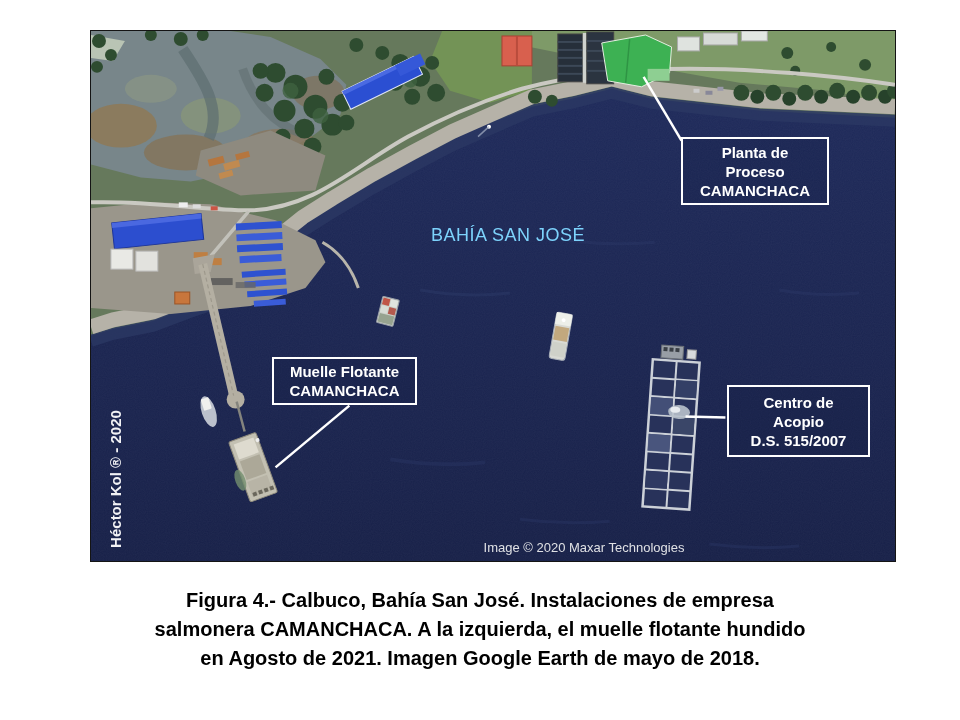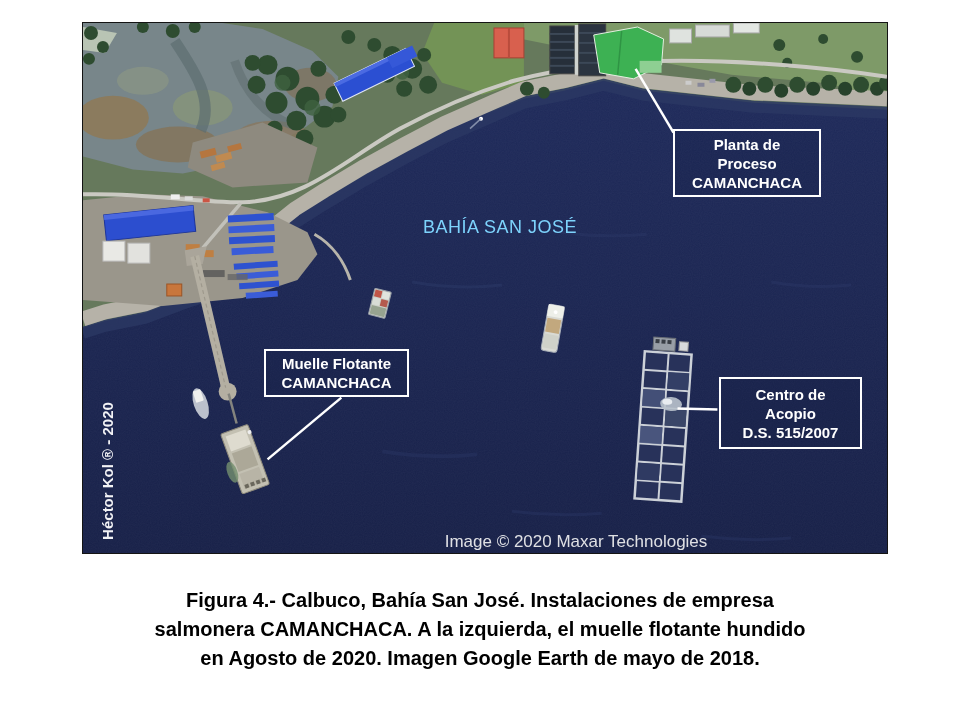--- a/index.html
+++ b/index.html
@@ -1,33 +1,33 @@
 <!DOCTYPE html>
 <html><head>
 <meta charset="utf-8">
 <style>
   html,body{margin:0;padding:0;background:#ffffff;font-family:"Liberation Sans","DejaVu Sans",sans-serif;}
   .page{position:relative;width:960px;height:720px;background:#ffffff;overflow:hidden;}
-  figure.sat{position:absolute;left:78px;top:18px;width:806px;height:532px;margin:4px;
+  figure.sat{position:absolute;left:78px;top:18px;width:806px;height:532px;margin:12px;
              border:1px solid #141414;box-sizing:border-box;background:#1b2550;overflow:hidden;}
   figure.sat svg{position:absolute;left:0;top:0;display:block;}
   .anno{position:absolute;border:2px solid #ffffff;color:#ffffff;font-weight:bold;
         font-size:15px;line-height:19px;text-align:center;white-space:pre-line;
         display:flex;align-items:center;justify-content:center;box-sizing:border-box;
         background:rgba(10,18,50,0.10);}
   .planta{left:590px;top:106px;width:148px;height:68px;}
   .muelle{left:181px;top:326px;width:145px;height:48px;}
   .centro{left:636px;top:354px;width:143px;height:72px;}
   .bahia{position:absolute;left:340px;top:194px;color:#7dd3fc;font-weight:normal;
          font-size:18px;letter-spacing:.5px;white-space:nowrap;}
   .credit{position:absolute;left:-59px;top:438px;width:170px;height:20px;
           transform:rotate(-90deg);color:#f2f2f5;font-weight:bold;font-size:15px;
           text-align:center;white-space:nowrap;}
   .maxar{position:absolute;left:333px;top:509px;width:320px;text-align:center;
-         color:#dfe0e4;font-size:17px;white-space:nowrap;}
+         color:#dfe0e4;font-size:13px;white-space:nowrap;}
   .caption{position:absolute;left:0;top:586px;width:960px;margin:0;text-align:center;
            color:#000000;font-weight:bold;font-size:20px;line-height:29px;white-space:pre-line;}
 </style>
 </head>
 <body>
 
 <div class="page">
   <figure class="sat">
     <svg width="804" height="530" viewBox="0 0 806 532" preserveAspectRatio="none" xmlns="http://www.w3.org/2000/svg">
       <defs>
@@ -303,14 +303,14 @@
     <div class="anno centro">Centro de
 Acopio
 D.S. 515/2007</div>
     <div class="bahia">BAHÍA SAN JOSÉ</div>
     <div class="credit">Héctor Kol ® - 2020</div>
     <div class="maxar">Image © 2020 Maxar Technologies</div>
   </figure>
 
   <p class="caption">Figura 4.- Calbuco, Bahía San José. Instalaciones de empresa
 salmonera CAMANCHACA. A la izquierda, el muelle flotante hundido
-en Agosto de 2020. Imagen Google Earth de mayo de 2018.</p>
+en Agosto de 2021. Imagen Google Earth de mayo de 2018.</p>
 </div>
 
 </body></html>

